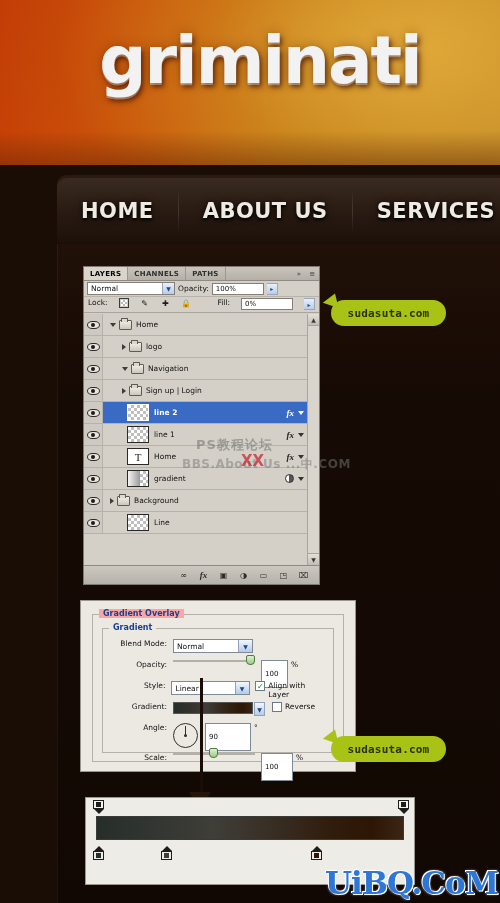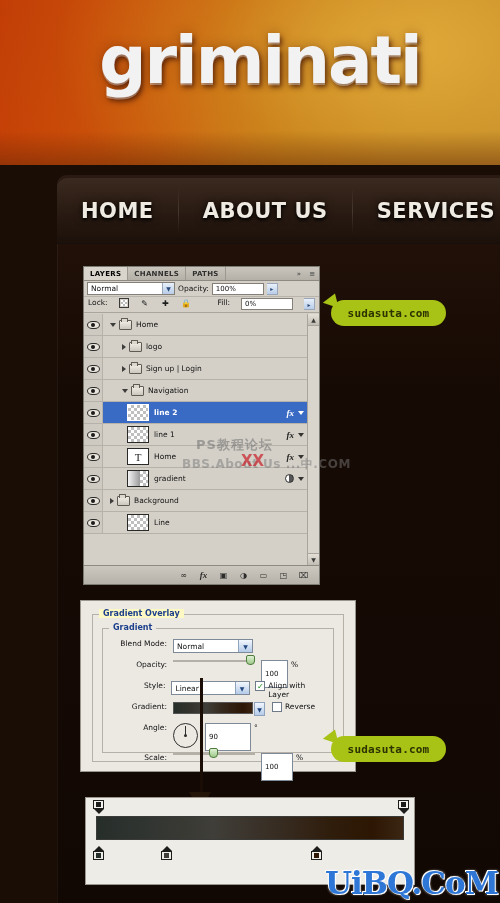--- a/index.html
+++ b/index.html
@@ -256,21 +256,21 @@
   .go-dialog{
     position:absolute; left:80px; top:600px; width:276px; height:172px;
     background:#ece9e3; border:1px solid #9a968e;
     font-family:"DejaVu Sans", sans-serif; font-size:7.5px; color:#111;
   }
   .go-fieldset{
     position:absolute; left:11px; top:13px; right:11px; bottom:9px;
     border:1px solid #b5b1a9;
   }
   .go-legend{
-    position:absolute; left:6px; top:-6px; background:#fef9c3;
+    position:absolute; left:6px; top:-6px; background:#fca5a5;
     padding:0 4px; font-size:8px; font-weight:bold; color:#1c3f8c;
   }
   .go-inner{
     position:absolute; left:9px; top:13px; right:9px; bottom:8px;
     border:1px solid #b5b1a9;
   }
   .go-inner-legend{
     position:absolute; left:6px; top:-6px; background:#ece9e3;
     padding:0 4px; font-size:8px; font-weight:bold; color:#1c3f8c;
   }
@@ -506,33 +506,33 @@
         <span class="tri"></span>
         <span class="folder-ico"></span>
         <span class="ly-name">logo</span>
       </div>
 
       <div class="ly-row">
         <div class="ly-eye">
             <span class="eye-glyph"></span>
           </div>
         <span class="ly-indent" style="width:16px"></span>
+        <span class="tri open"></span>
+        <span class="folder-ico"></span>
+        <span class="ly-name">Navigation</span>
+      </div>
+
+      <div class="ly-row">
+        <div class="ly-eye">
+            <span class="eye-glyph"></span>
+          </div>
+        <span class="ly-indent" style="width:16px"></span>
         <span class="tri"></span>
         <span class="folder-ico"></span>
         <span class="ly-name">Sign up  |  Login</span>
-      </div>
-
-      <div class="ly-row">
-        <div class="ly-eye">
-            <span class="eye-glyph"></span>
-          </div>
-        <span class="ly-indent" style="width:16px"></span>
-        <span class="tri open"></span>
-        <span class="folder-ico"></span>
-        <span class="ly-name">Navigation</span>
       </div>
 
       <div class="ly-row sel">
         <div class="ly-eye">
             <span class="eye-glyph"></span>
           </div>
         <span class="ly-indent" style="width:24px"></span>
         <span class="thumb sel-out"></span>
         <span class="ly-name">line 2</span>
         <span class="ly-right">

